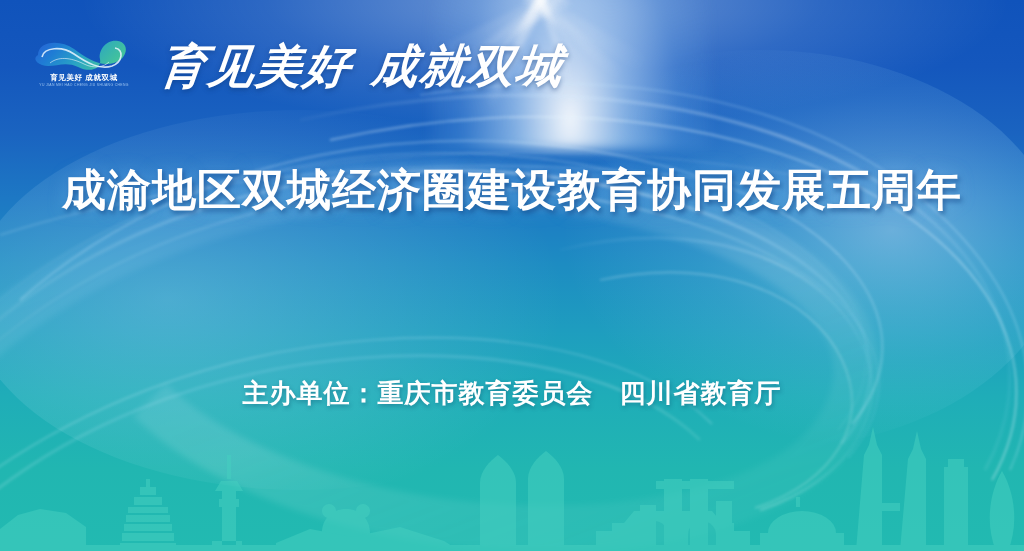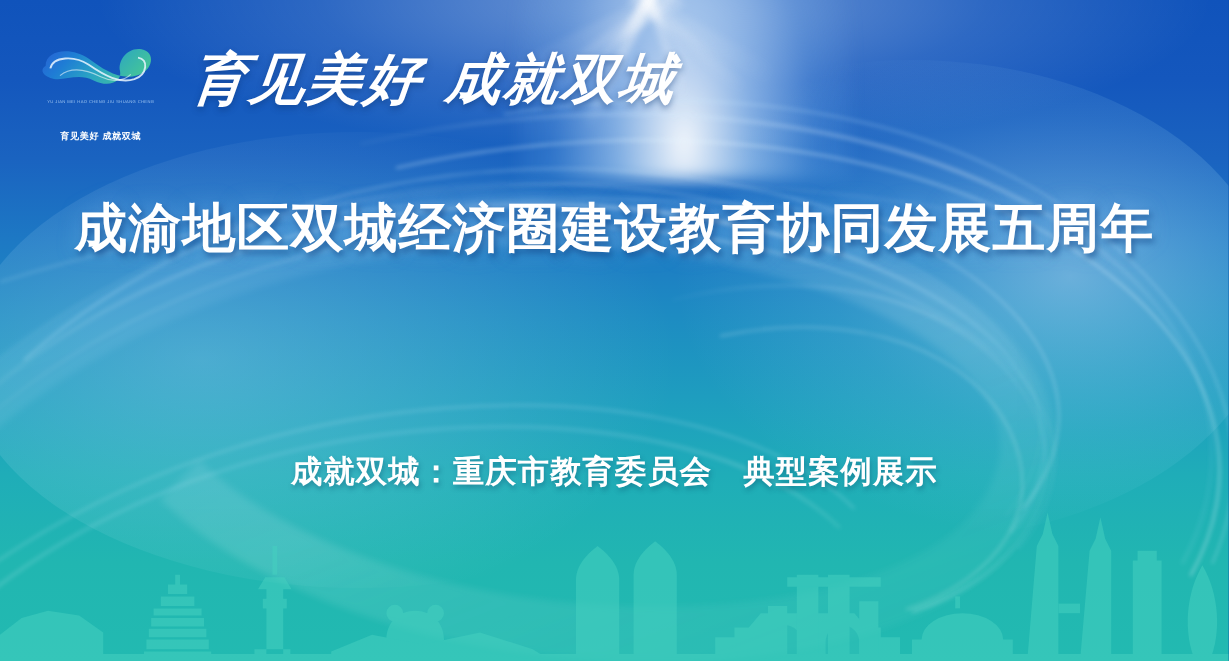--- a/index.html
+++ b/index.html
@@ -54,21 +54,20 @@
   
   .skyline{position:absolute;left:0;bottom:0;width:1024px;height:140px;pointer-events:none;}
 
   
   .logo{position:absolute;left:30px;top:33px;width:108px;height:60px;}
   .logo svg{display:block;}
   .logo-cn{
     position:absolute;left:0;top:40px;width:108px;text-align:center;
     color:#ffffff;font-size:7.5px;letter-spacing:.6px;font-weight:bold;
     white-space:nowrap;
-    margin-top:36px;
   }
   .logo-en{
     position:absolute;left:0;top:50px;width:108px;text-align:center;
     color:rgba(195,225,255,.75);font-size:3.4px;letter-spacing:.35px;
     white-space:nowrap;line-height:1.5;
   }
 
   
   .wordmark{
     position:absolute;left:160px;top:36px;height:62px;
@@ -242,16 +241,16 @@
 
   <div class="wordmark">
     <span>育见美好</span>
     <span class="gap"></span>
     <span>成就双城</span>
   </div>
 
   <div class="title-line1">成渝地区双城经济圈建设教育协同发展五周年</div>
 
   <div class="organizer">
-    <span>成就双城：</span><span>重庆市教育委员会</span><span class="sep"></span><span>典型案例展示</span>
+    <span>主办单位：</span><span>重庆市教育委员会</span><span class="sep"></span><span>四川省教育厅</span>
   </div>
 
 </div>
 
 </body></html>

